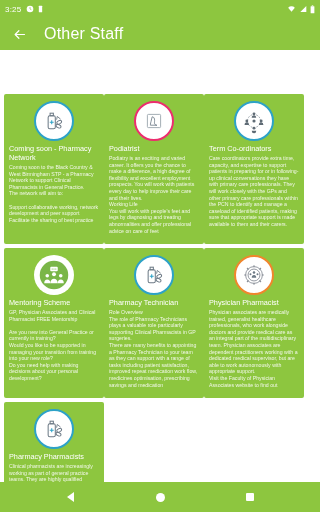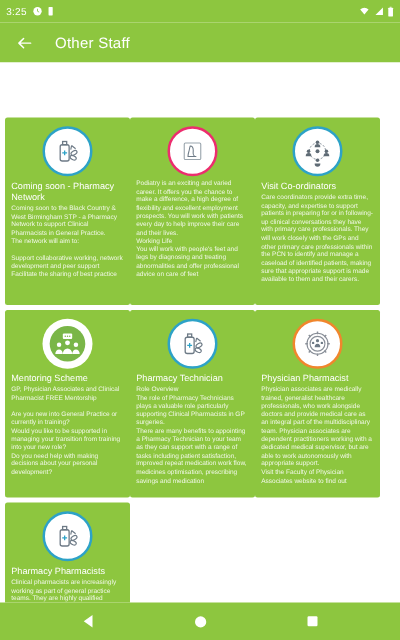--- a/index.html
+++ b/index.html
@@ -21,21 +21,21 @@
   .sb-spacer { flex: 1 1 auto; }
   .sb-right-icons { display: flex; align-items: center; gap: 3px; }
   .sb-icon { display:block; }
 
   
   .appbar {
     height: 32px; background: #8dc63f; color:#fff;
     display:flex; align-items:center; padding: 0 10px; flex: 0 0 32px;
   }
   .appbar .back { width: 18px; height: 18px; display:flex; align-items:center; justify-content:center; cursor:pointer; }
-  .appbar .title { font-size: 12px; margin-left: 16px; letter-spacing: .2px; }
+  .appbar .title { font-size: 16px; margin-left: 16px; letter-spacing: .2px; }
 
   
   .content {
     flex: 1 1 auto; background: #ffffff; padding: 6px 4px 0 4px;
     overflow: hidden;
   }
   .grid {
     display: flex; flex-wrap: wrap; gap: 4px 0; margin-top: 38px;
   }
   .card {
@@ -147,20 +147,21 @@
 
       <div class="card card-r1">
         <div class="icon-wrap">
           <div class="badge ring-pink">
             <svg width="24" height="24" viewBox="0 0 40 40">
               <rect x="9" y="9" width="22" height="22" rx="1.5" fill="none" stroke="#9aa5ad" stroke-width="1.5"></rect>
               <path d="M17 13 c3 0 4 3 4 6 c0 3 -1 5 1 7 c1.5 1.5 3 1 3 1 l-11 0 c0 0 0 -3 1 -6 c1 -3 1 -6 2 -8 z" fill="none" stroke="#6d7a86" stroke-width="1.4"></path>
             </svg>
           </div>
         </div>
+        <div class="card-title">Podiatrist</div>
         <div class="card-body">Podiatry is an exciting and varied career. It offers you the chance to make a difference, a high degree of flexibility and excellent employment prospects. You will work with patients every day to help improve their care and their lives.
 Working Life
 You will work with people's feet and legs by diagnosing and treating abnormalities and offer professional advice on care of feet</div>
       </div>
 
       <div class="card card-r1">
         <div class="icon-wrap">
           <div class="badge ring-blue">
             <svg width="26" height="26" viewBox="0 0 40 40">
               <circle cx="20" cy="20" r="10" fill="none" stroke="#7f8b95" stroke-width="1.2" stroke-dasharray="2.5 2"></circle>
@@ -171,21 +172,21 @@
                   <path d="M16.5 29 a3.5 4 0 0 0 7 0 z" transform="translate(0 6)"></path>
                 <circle cx="9" cy="20" r="2.2"></circle>
                   <path d="M5.5 26 a3.5 4 0 0 1 7 0 z"></path>
                 <circle cx="31" cy="20" r="2.2"></circle>
                   <path d="M27.5 26 a3.5 4 0 0 1 7 0 z"></path>
                 <circle cx="20" cy="20" r="2.4"></circle>
               </g>
             </svg>
           </div>
         </div>
-        <div class="card-title">Visit Co-ordinators</div>
+        <div class="card-title">Term Co-ordinators</div>
         <div class="card-body">Care coordinators provide extra time, capacity, and expertise to support patients in preparing for or in following-up clinical conversations they have with primary care professionals. They will work closely with the GPs and other primary care professionals within the PCN to identify and manage a caseload of identified patients, making sure that appropriate support is made available to them and their carers.</div>
       </div>
 
       <div class="card card-r2">
         <div class="icon-wrap">
           <div class="badge plain-green">
             <svg width="30" height="30" viewBox="0 0 40 40">
               <circle cx="20" cy="20" r="19" fill="#7ab648"></circle>
               <g fill="#ffffff">
                 <rect x="15" y="9" width="10" height="6" rx="1.2"></rect>

